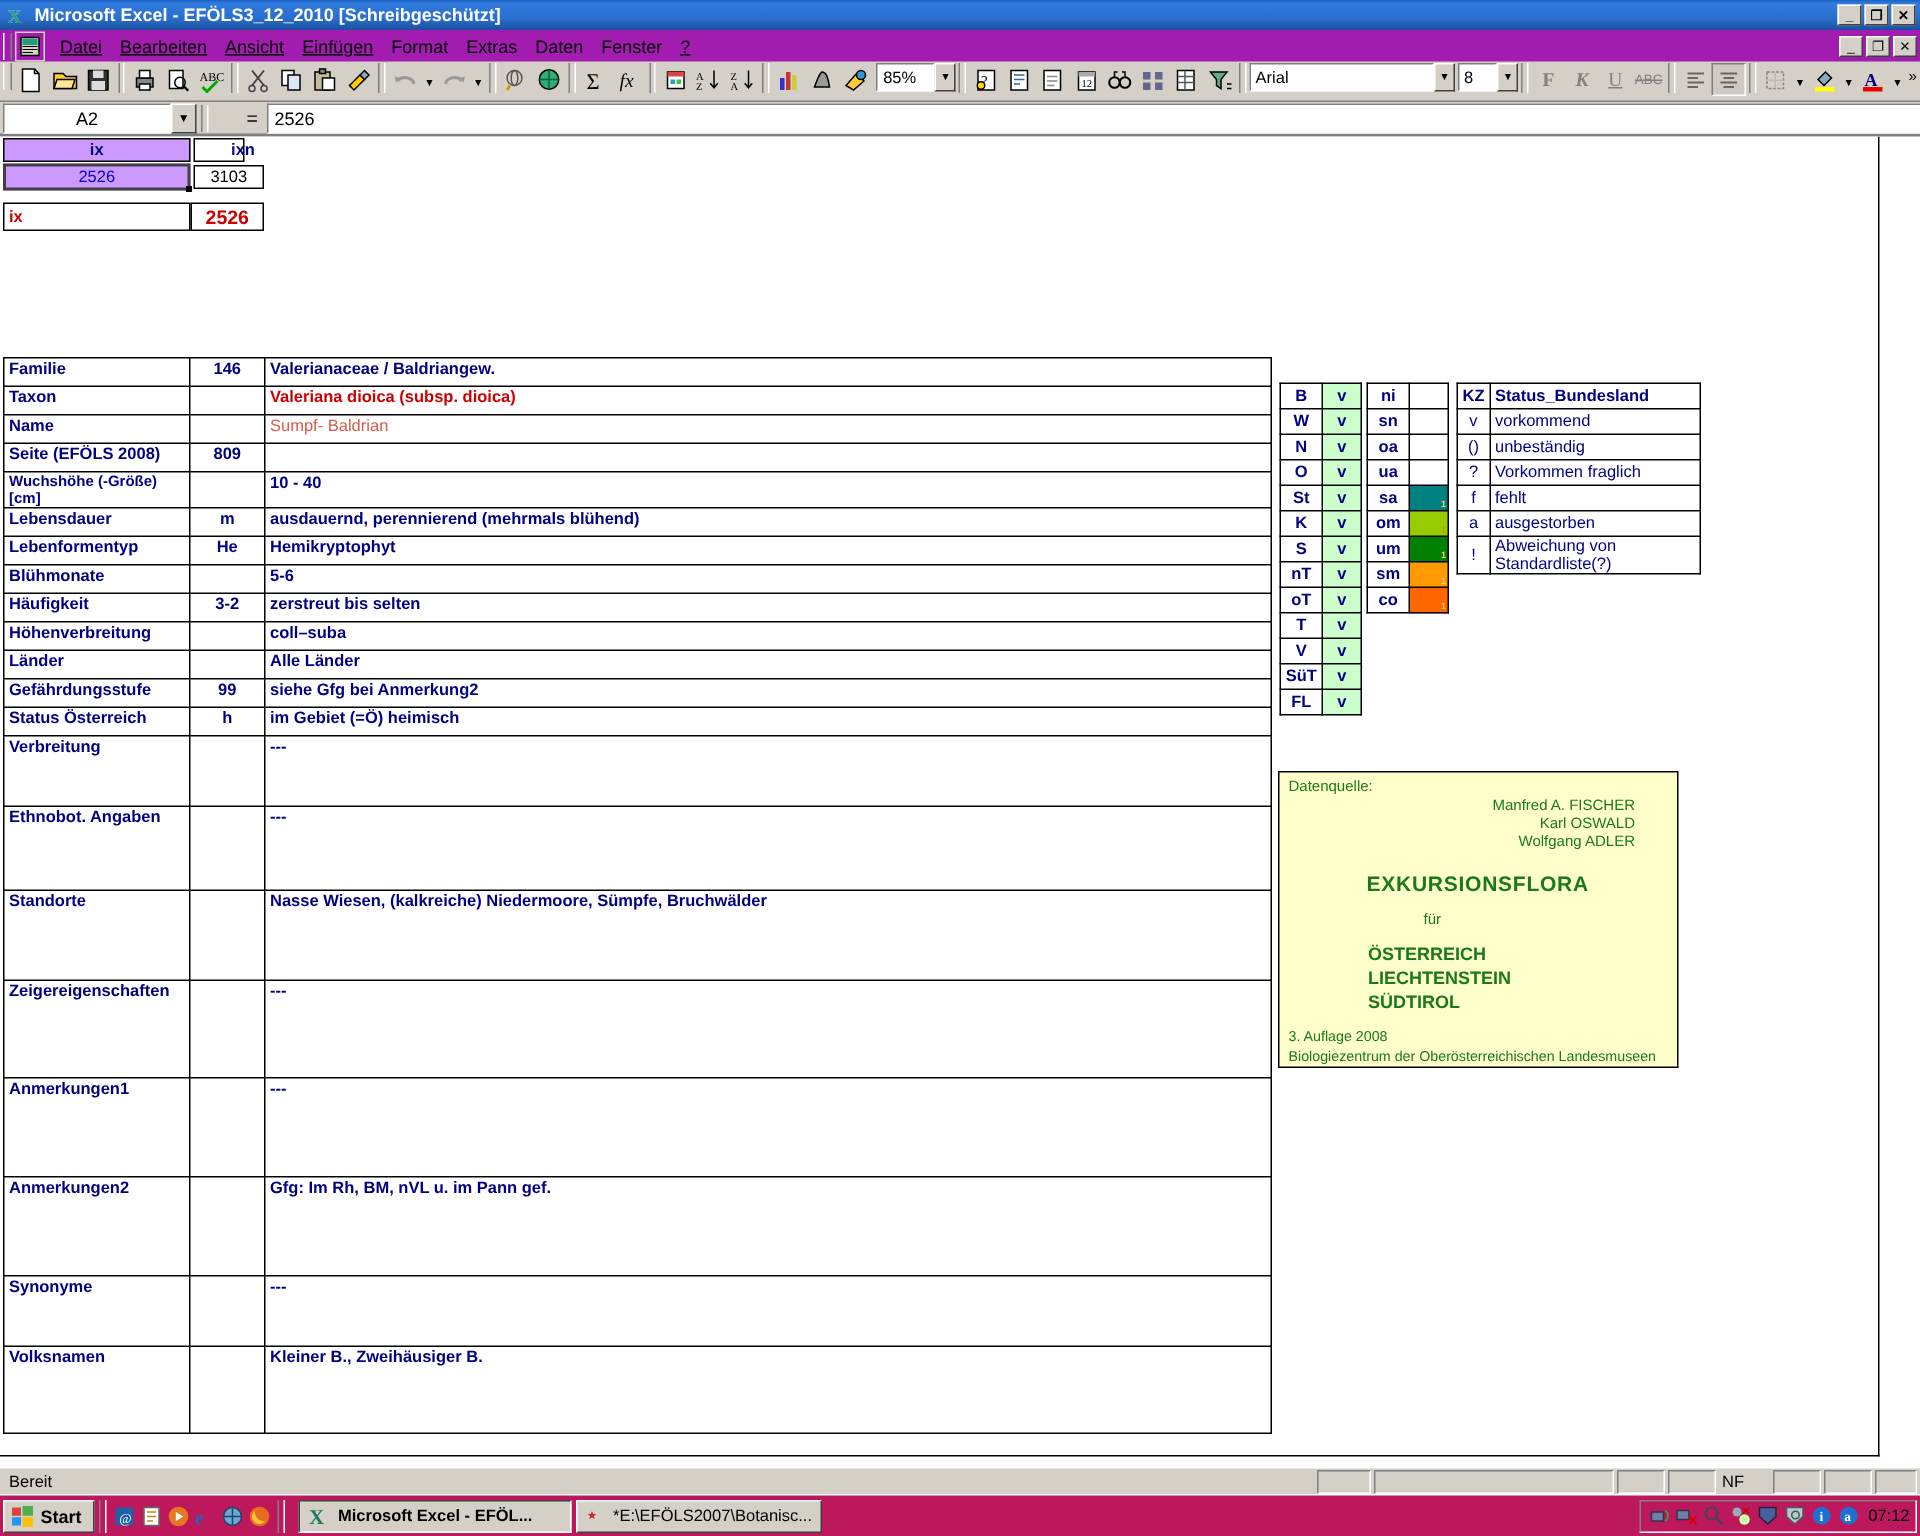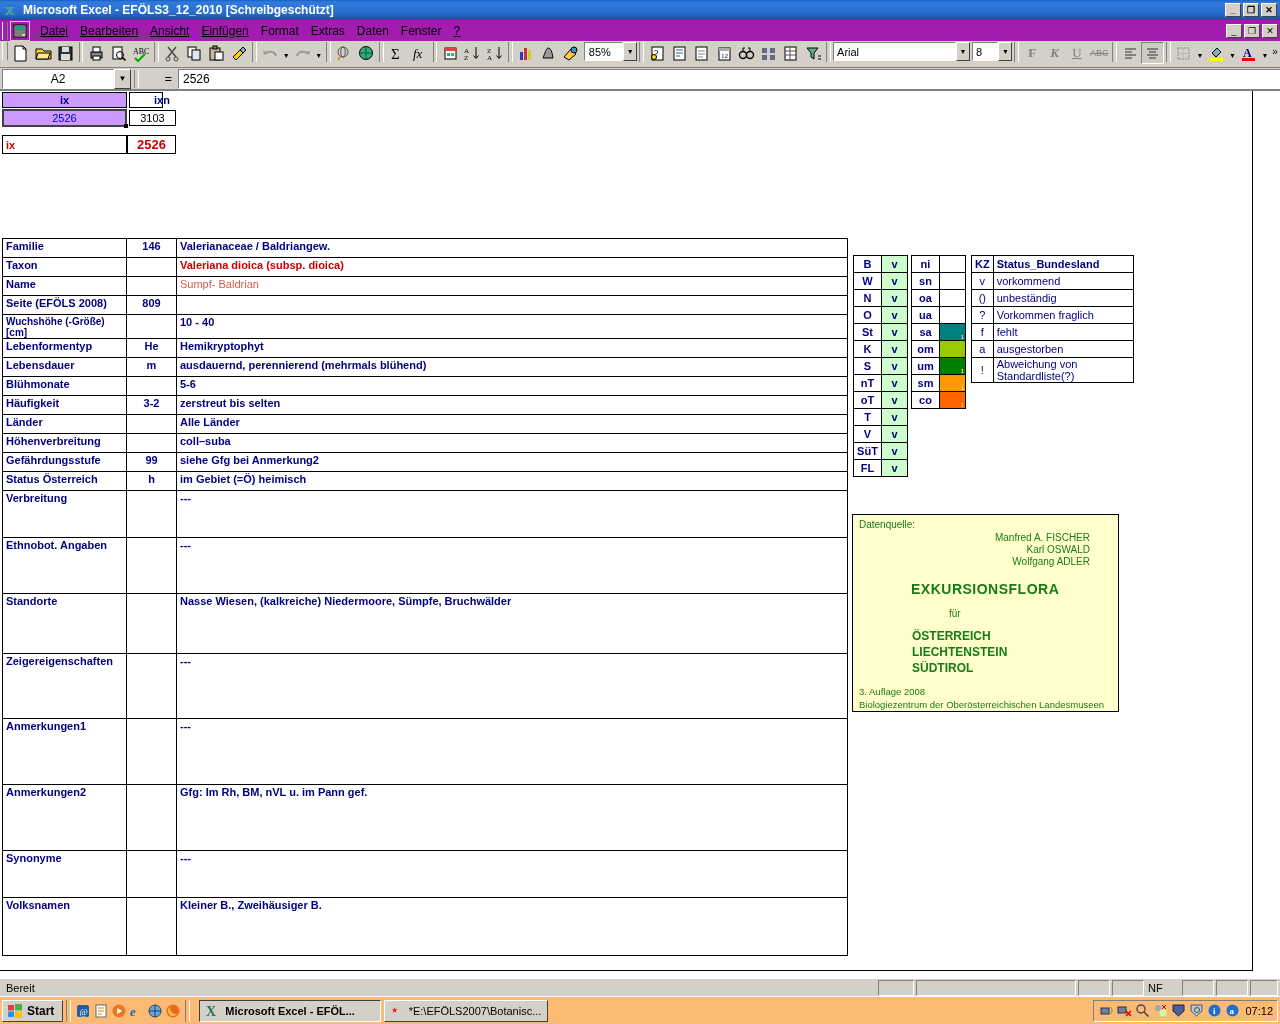--- a/index.html
+++ b/index.html
@@ -163,21 +163,21 @@
   #statusbar{
     height:18px;background:#d4d0c8;display:flex;align-items:center;
     border-top:1px solid #fff;font-size:11px;box-sizing:border-box;
   }
   #statusbar .txt{padding-left:6px;flex:1;}
   .sbcell{height:16px;border:1px solid;border-color:#808080 #ffffff #ffffff #808080;
           box-sizing:border-box;margin-right:2px;font-size:11px;
           display:flex;align-items:center;justify-content:center;}
   
   #taskbar{
-    height:28px;background:#fdba74;display:flex;align-items:center;
+    height:28px;background:#be185d;display:flex;align-items:center;
     border-top:1px solid #fff;box-sizing:border-box;
   }
   #startbtn{
     height:22px;margin-left:2px;padding:0 8px 0 4px;display:flex;align-items:center;gap:4px;
     border:1px solid;border-color:#ffffff #404040 #404040 #ffffff;background:#d4d0c8;
     font-size:12px;font-weight:bold;box-sizing:border-box;
   }
   .qlsep{width:3px;height:22px;margin:0 3px;border-left:1px solid #808080;border-right:1px solid #fff;}
   .qlicon{width:18px;height:18px;display:flex;align-items:center;justify-content:center;}
   .taskbtn{
@@ -555,48 +555,48 @@
             <td class="lbl">Seite (EFÖLS 2008)</td>
             <td class="code">809</td>
             <td class="val"></td>
           </tr>
           <tr style="height: 20px;">
             <td class="lbl" style="font-size: 10px;">Wuchshöhe (-Größe) [cm]</td>
             <td class="code"></td>
             <td class="val">10 - 40</td>
           </tr>
           <tr style="height: 19px;">
+            <td class="lbl">Lebensdauer</td>
+            <td class="code">m</td>
+            <td class="val">ausdauernd, perennierend (mehrmals blühend)</td>
+          </tr>
+          <tr style="height: 19px;">
             <td class="lbl">Lebenformentyp</td>
             <td class="code">He</td>
             <td class="val">Hemikryptophyt</td>
           </tr>
           <tr style="height: 19px;">
-            <td class="lbl">Lebensdauer</td>
-            <td class="code">m</td>
-            <td class="val">ausdauernd, perennierend (mehrmals blühend)</td>
-          </tr>
-          <tr style="height: 19px;">
             <td class="lbl">Blühmonate</td>
             <td class="code"></td>
             <td class="val">5-6</td>
           </tr>
           <tr style="height: 19px;">
             <td class="lbl">Häufigkeit</td>
             <td class="code">3-2</td>
             <td class="val">zerstreut bis selten</td>
           </tr>
           <tr style="height: 19px;">
+            <td class="lbl">Höhenverbreitung</td>
+            <td class="code"></td>
+            <td class="val">coll–suba</td>
+          </tr>
+          <tr style="height: 19px;">
             <td class="lbl">Länder</td>
             <td class="code"></td>
             <td class="val">Alle Länder</td>
-          </tr>
-          <tr style="height: 19px;">
-            <td class="lbl">Höhenverbreitung</td>
-            <td class="code"></td>
-            <td class="val">coll–suba</td>
           </tr>
           <tr style="height: 19px;">
             <td class="lbl">Gefährdungsstufe</td>
             <td class="code">99</td>
             <td class="val">siehe Gfg bei Anmerkung2</td>
           </tr>
           <tr style="height: 19px;">
             <td class="lbl">Status Österreich</td>
             <td class="code">h</td>
             <td class="val">im Gebiet (=Ö) heimisch</td>

